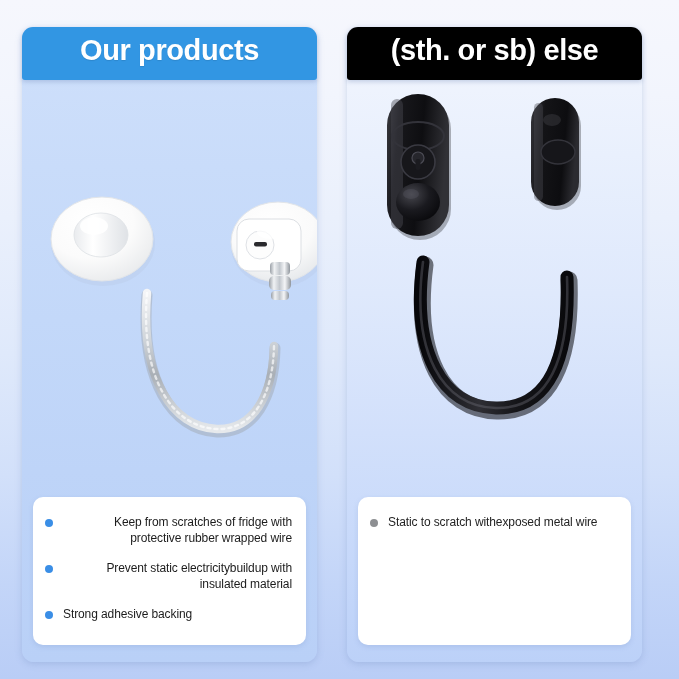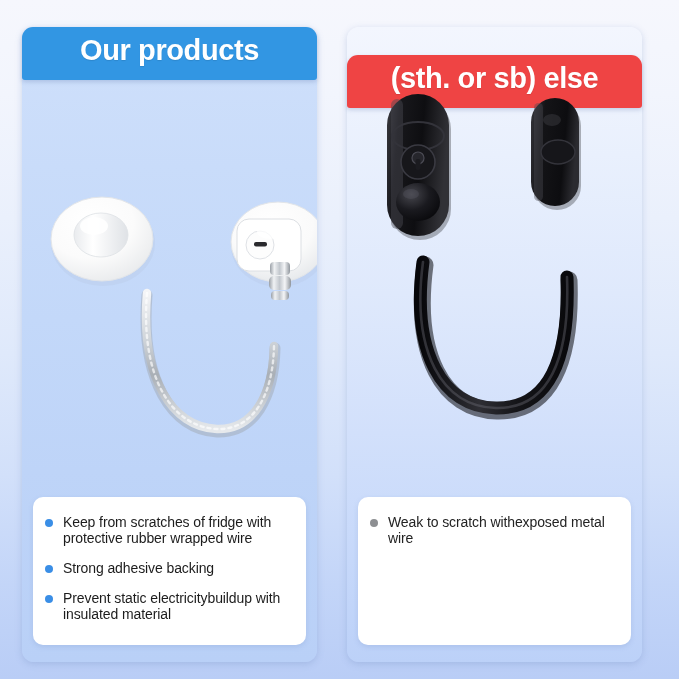--- a/index.html
+++ b/index.html
@@ -84,21 +84,21 @@
     color: #ffffff;
     font-size: 29px;
     font-weight: bold;
     letter-spacing: -0.4px;
     text-shadow: 0 1px 1px rgba(0,0,0,.10);
     box-shadow: 0 2px 4px rgba(90,115,170,.28);
     box-sizing: border-box;
     padding-bottom: 6px;
   }
   .card.left  .card-header { background: #3296e3; }
-  .card.right .card-header { background: #ef4444; margin-top: 28px; }
+  .card.right .card-header { background: #000000; }
 
   
   .photo {
     position: absolute;
     left: 0;
     top: 53px;
     width: 295px;
     height: 417px;
   }
   .photo svg { display: block; width: 100%; height: 100%; }
@@ -130,24 +130,25 @@
     width: 8px;
     height: 8px;
     border-radius: 50%;
     margin-top: 5px;
     margin-right: 10px;
   }
   .card.left  .dot { background: #3a8ee6; }
   .card.right .dot { background: #8d8f92; }
 
   .bullet-text {
-    font-size: 14px;
+    font-size: 12px;
     line-height: 16px;
     color: #1c1c1c;
     letter-spacing: -0.1px;
+    text-align: right;
   }
   .card.right .bullet-text { color: #232323; }
 </style>
 </head>
 <body>
 
 <div class="board">
 
   <div class="card left">
     <div class="card-shadow"></div>
@@ -214,25 +215,25 @@
       </svg>
     </div>
 
     <div class="bullets">
       <div class="bullet-row">
         <span class="dot"></span>
         <span class="bullet-text">Keep from scratches of fridge with protective rubber wrapped wire</span>
       </div>
       <div class="bullet-row">
         <span class="dot"></span>
-        <span class="bullet-text">Strong adhesive backing</span>
+        <span class="bullet-text">Prevent static electricitybuildup with insulated material</span>
       </div>
       <div class="bullet-row">
         <span class="dot"></span>
-        <span class="bullet-text">Prevent static electricitybuildup with insulated material</span>
+        <span class="bullet-text">Strong adhesive backing</span>
       </div>
     </div>
   </div>
 
   <div class="card right">
     <div class="card-shadow"></div>
     <div class="card-body"></div>
 
     <div class="card-header">(sth. or sb) else</div>
 
@@ -282,18 +283,18 @@
         <rect x="184" y="18" width="48" height="108" rx="24" fill="url(#blkPadR)"></rect>
         <rect x="187" y="23" width="9" height="98" rx="4.5" fill="#4a4a52" opacity=".40"></rect>
         <ellipse cx="211" cy="72" rx="17" ry="12" fill="#16161a" stroke="#34343b" stroke-width="1.5"></ellipse>
         <ellipse cx="205" cy="40" rx="9" ry="6" fill="#55555e" opacity=".30"></ellipse>
       </svg>
     </div>
 
     <div class="bullets">
       <div class="bullet-row">
         <span class="dot"></span>
-        <span class="bullet-text">Weak to scratch withexposed metal wire</span>
+        <span class="bullet-text">Static to scratch withexposed metal wire</span>
       </div>
     </div>
   </div>
 
 </div>
 
 </body></html>

